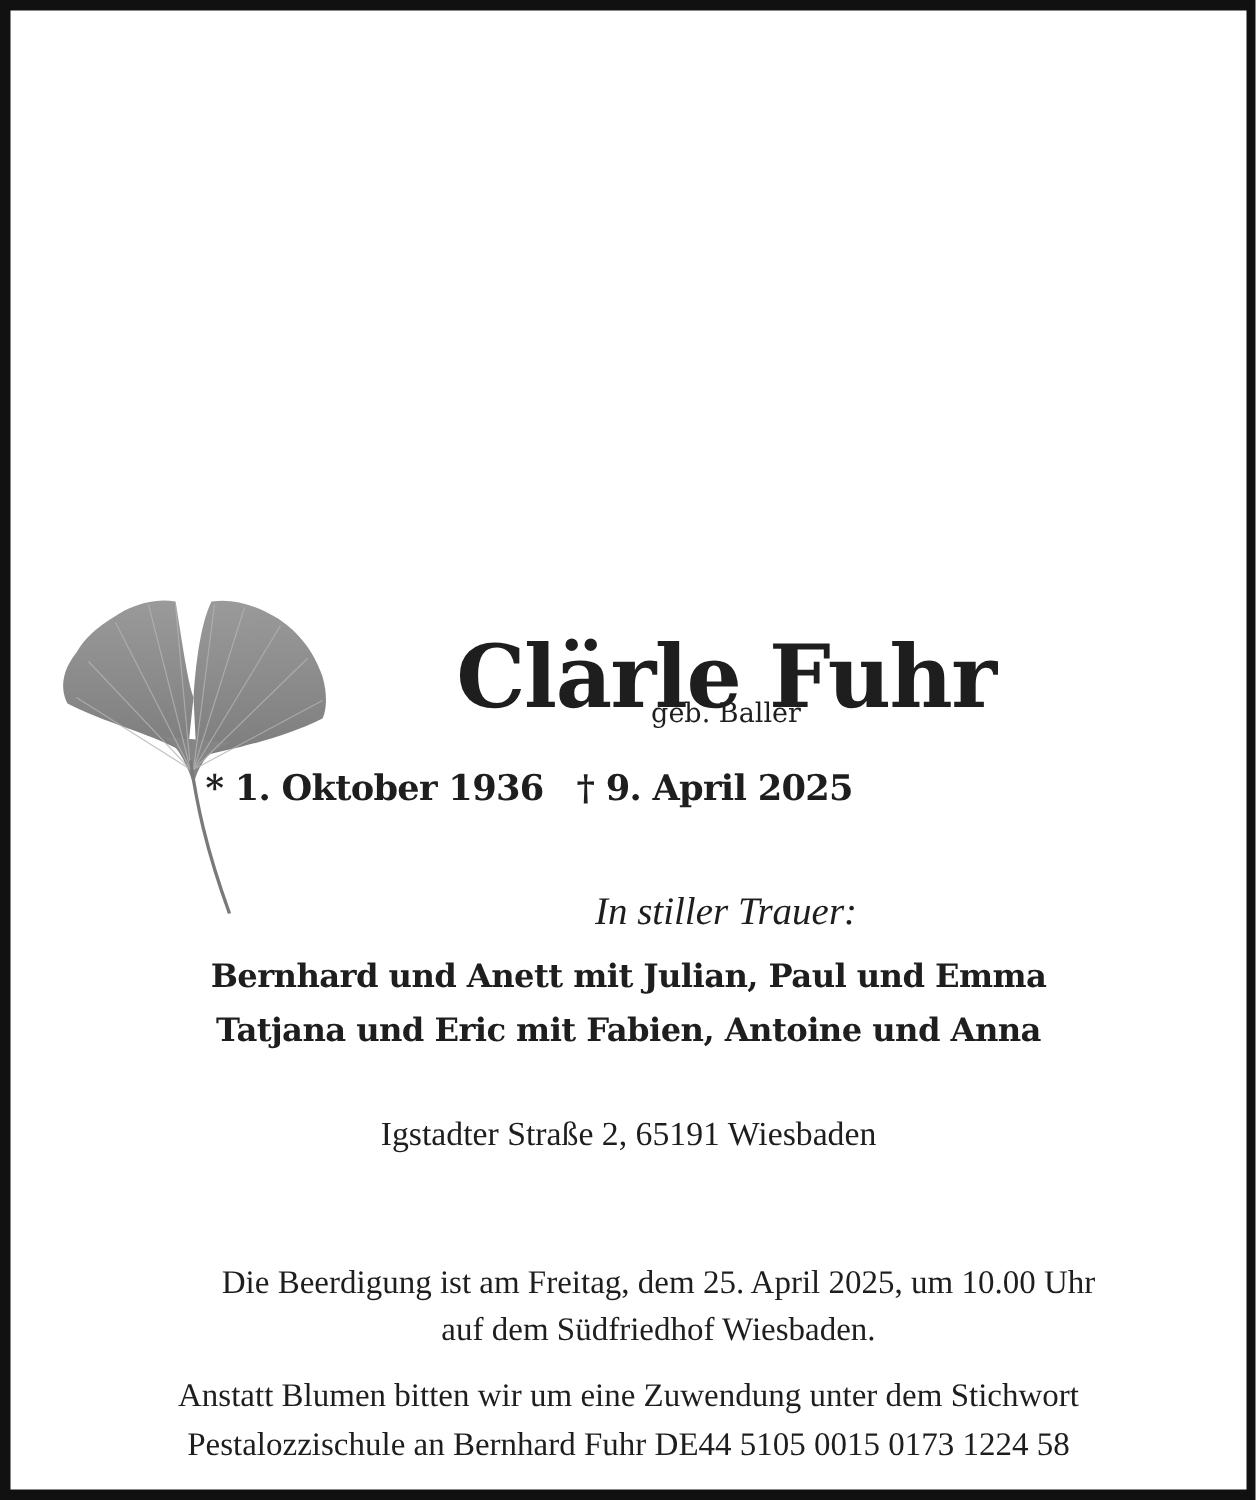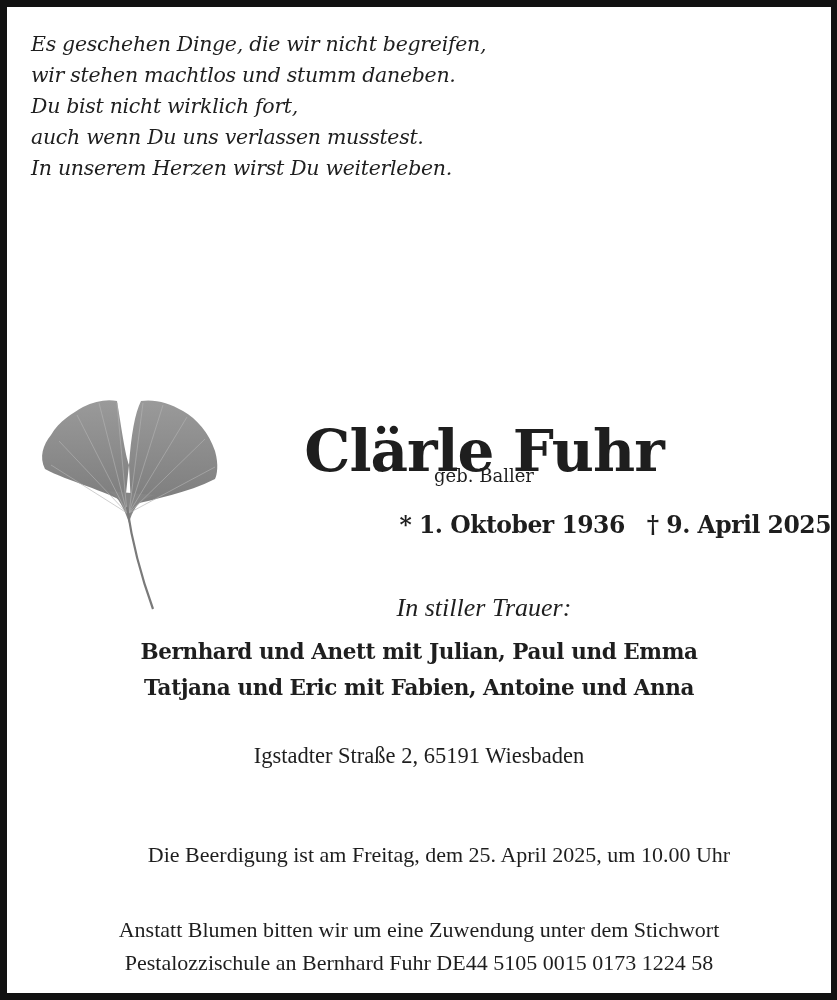--- a/index.html
+++ b/index.html
@@ -41,21 +41,21 @@
     margin-top: 29px;
   }
   .maiden {
     top: 455px; left: 130px; right: 0;
     font-family: "DejaVu Serif", serif; font-weight: normal;
     font-size: 18px; line-height: 28px; text-align: center;
   }
   .dates {
     top: 500px; left: 130px; right: 0;
     font-family: "DejaVu Serif", serif; font-weight: bold;
-    font-size: 23.5px; line-height: 36px; text-align: right;
+    font-size: 23.5px; line-height: 36px; text-align: left;
     letter-spacing: -0.5px;
   }
   .dates .gap { display: inline-block; width: 22px; }
   .mourn-label { top: 585px; font-size: 26px; line-height: 32px; left: 130px; right: 0; font-style: italic; }
   .family {
     top: 627px;
     font-family: "DejaVu Serif", serif; font-weight: bold;
     font-size: 21.5px; line-height: 36px; letter-spacing: -0.4px; text-align: center;
   }
   .address { top: 733px; font-size: 22.5px; line-height: 32px; }
@@ -63,27 +63,20 @@
   .donation { top: 906px; font-size: 22px; line-height: 33px; }
   .leaf {
     position: absolute; left: 30px; top: 388px; width: 182px; height: 218px;
   }
 </style>
 </head>
 <body>
 
 <div class="frame">
 
-  <div class="poem">
-    <div>Es geschehen Dinge, die wir nicht begreifen,</div>
-    <div>wir stehen machtlos und stumm daneben.</div>
-    <div>Du bist nicht wirklich fort,</div>
-    <div>auch wenn Du uns verlassen musstest.</div>
-    <div>In unserem Herzen wirst Du weiterleben.</div>
-  </div>
 
 
   <svg class="leaf" viewBox="0 0 182 218" xmlns="http://www.w3.org/2000/svg">
     <defs>
       <linearGradient id="lg" x1="0" y1="0" x2="0" y2="1">
         <stop offset="0" stop-color="#9a9a9a"></stop>
         <stop offset="1" stop-color="#7d7d7d"></stop>
       </linearGradient>
     </defs>
 
@@ -120,20 +113,21 @@
     <div>Bernhard und Anett mit Julian, Paul und Emma</div>
     <div>Tatjana und Eric mit Fabien, Antoine und Anna</div>
   </div>
 
   <div class="center-block address">
     <div>Igstadter Straße 2, 65191 Wiesbaden</div>
   </div>
 
   <div class="center-block funeral">
     <div>Die Beerdigung ist am Freitag, dem 25. April 2025, um 10.00 Uhr</div>
+    <div>auf dem Südfriedhof Wiesbaden.</div>
   </div>
 
   <div class="center-block donation">
     <div>Anstatt Blumen bitten wir um eine Zuwendung unter dem Stichwort</div>
     <div>Pestalozzischule an Bernhard Fuhr DE44 5105 0015 0173 1224 58</div>
   </div>
 
 </div>
 
 </body></html>

